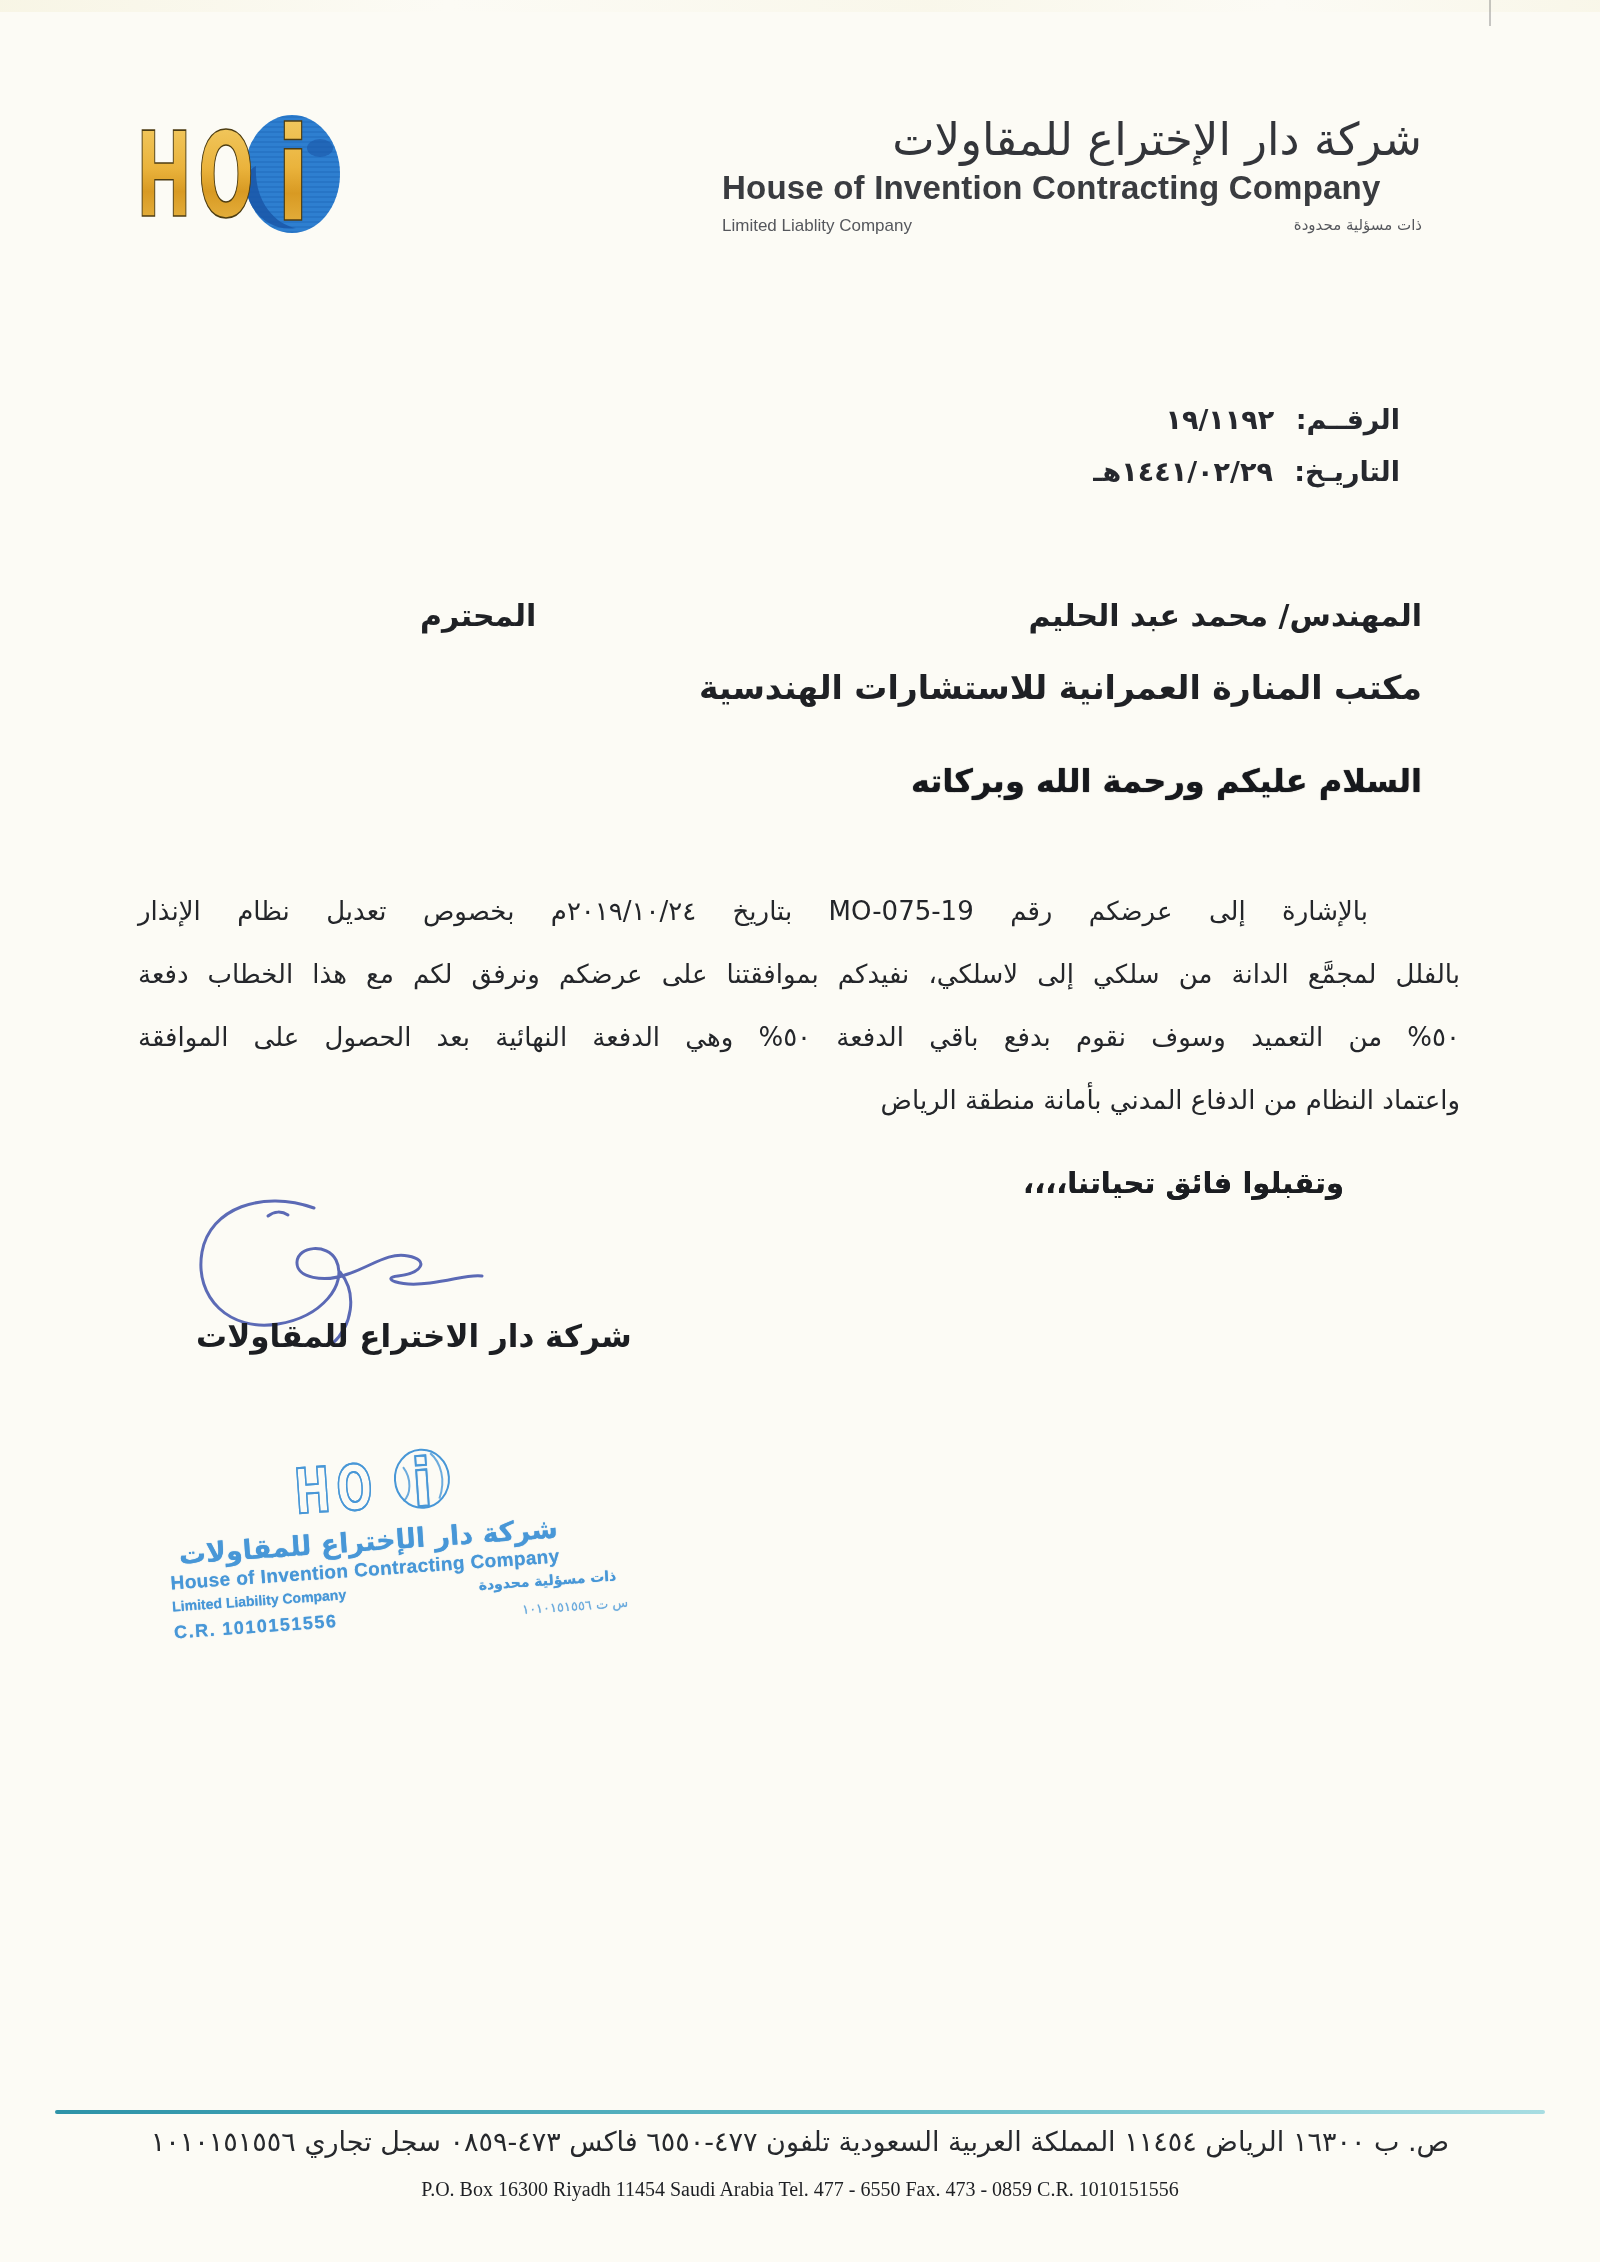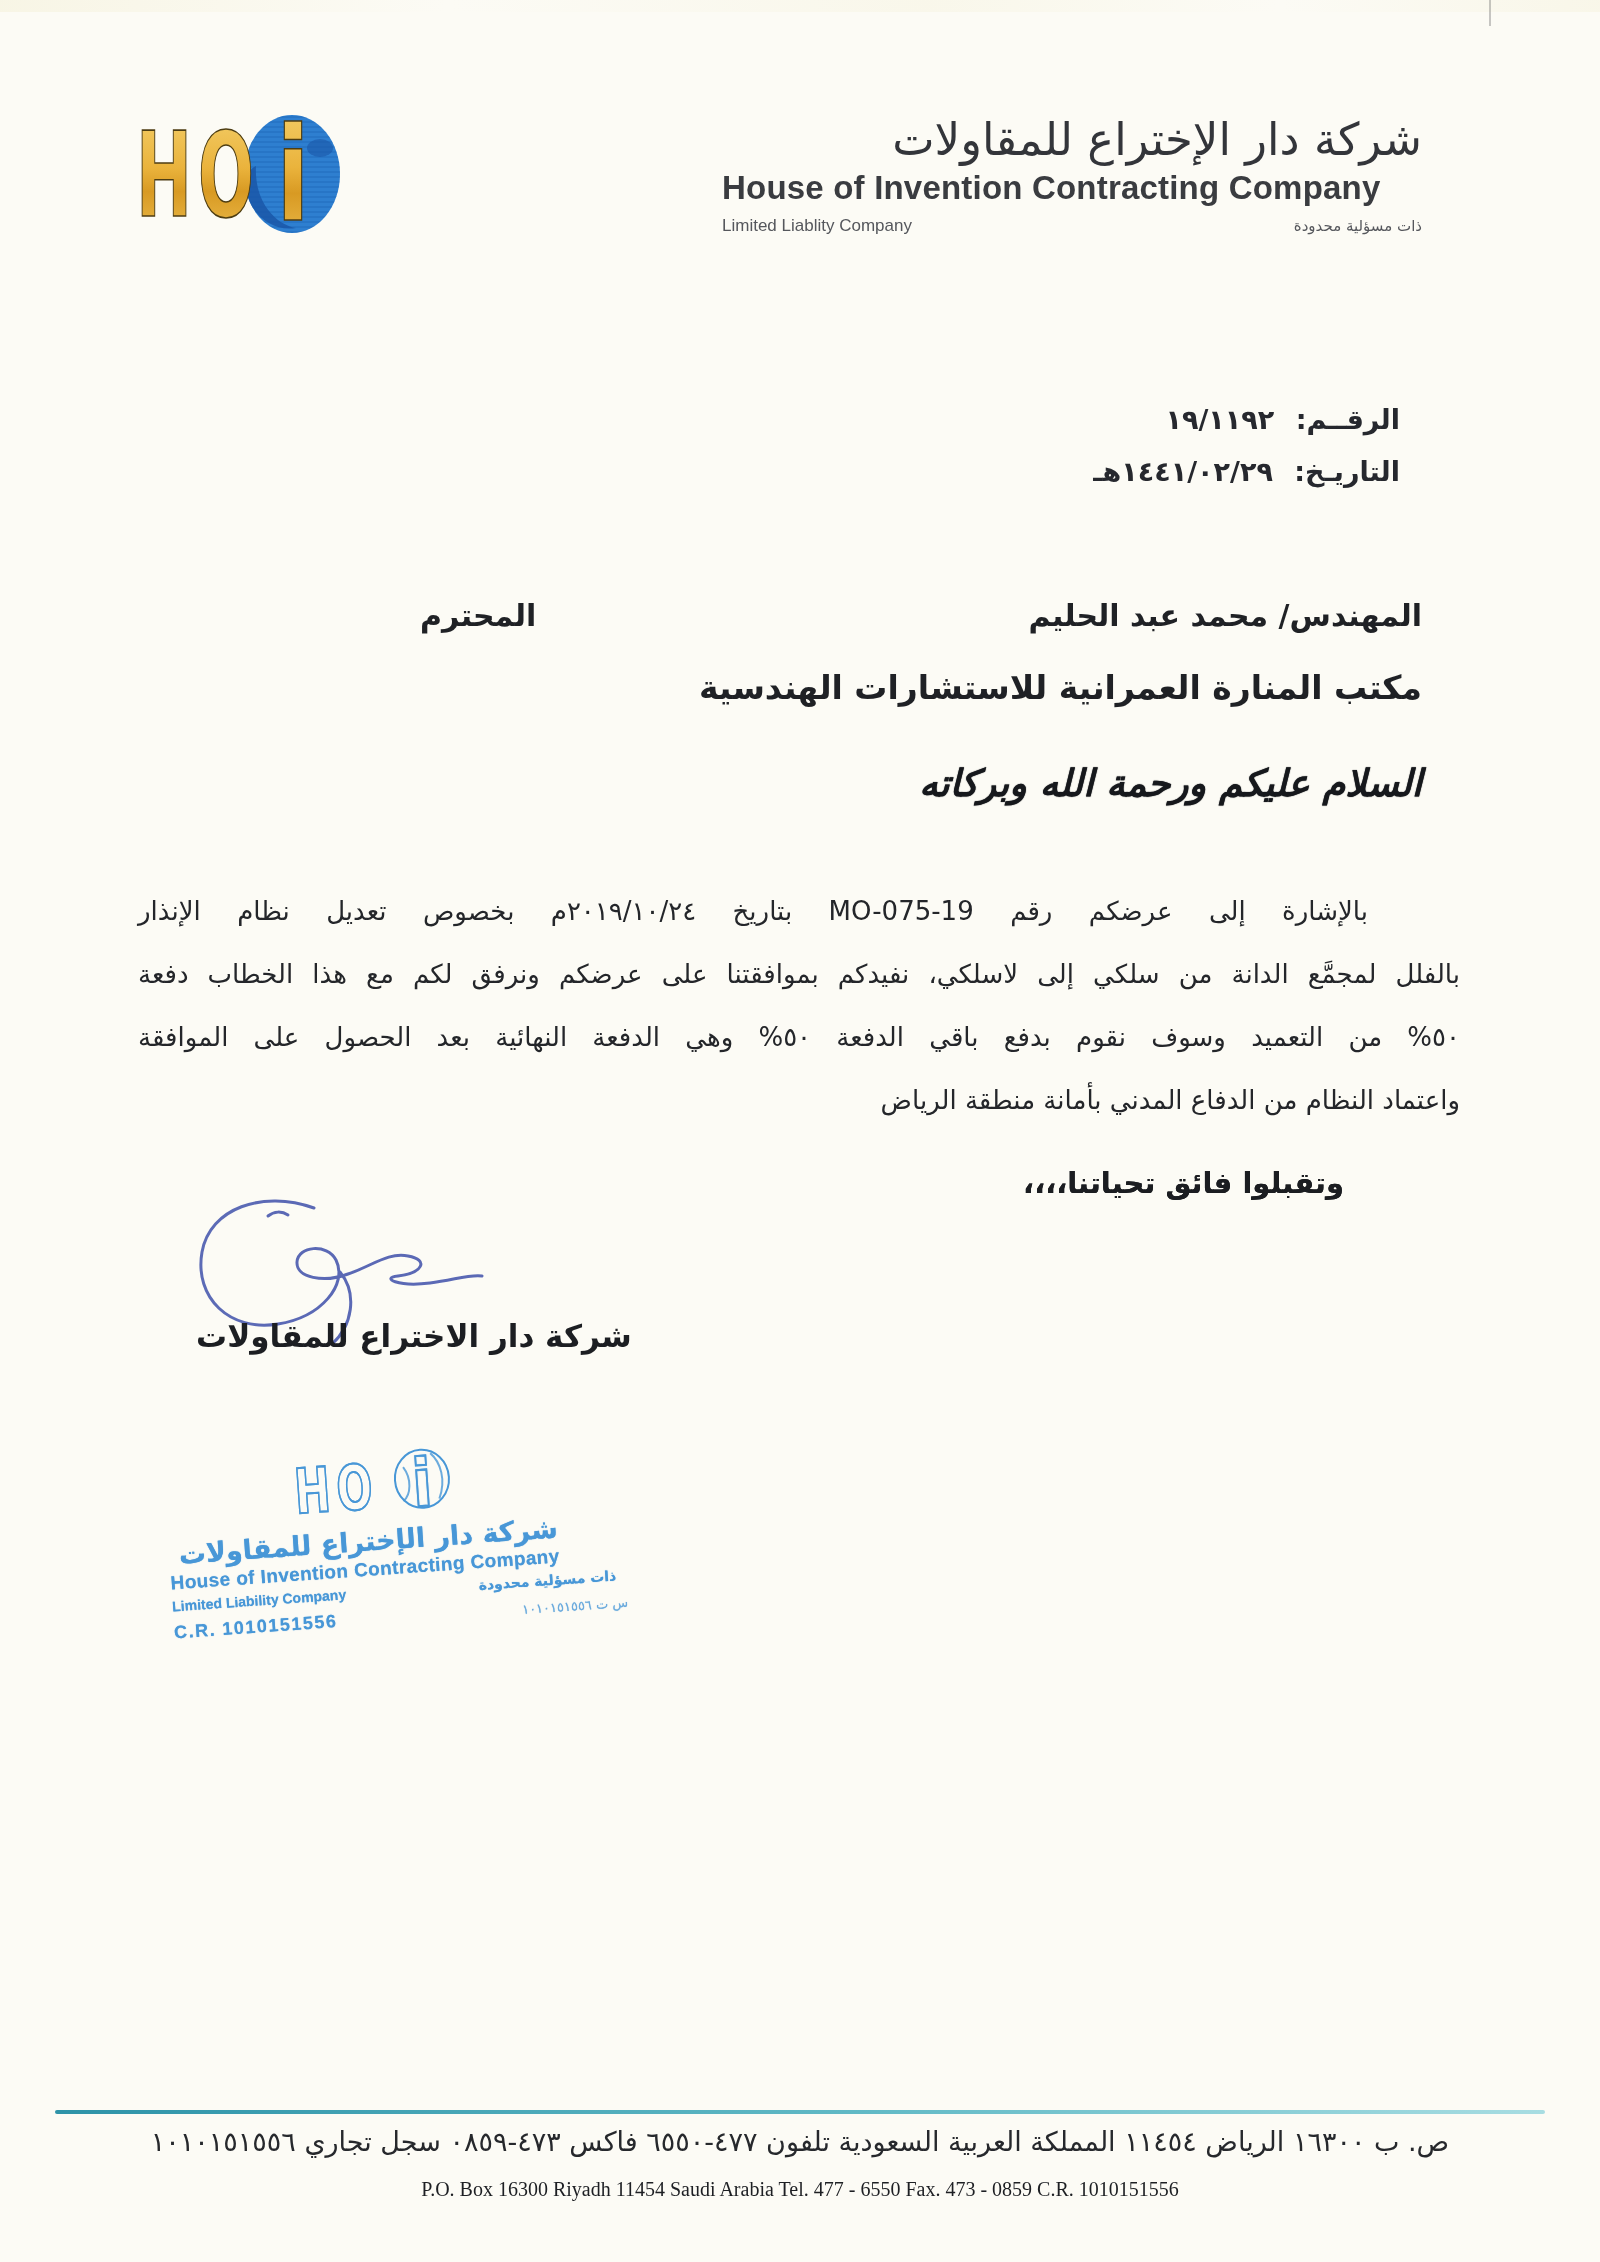--- a/index.html
+++ b/index.html
@@ -12,37 +12,37 @@
   .top-tint{position:absolute;top:0;left:0;right:0;height:12px;opacity:.5;
     background:linear-gradient(90deg,rgba(233,225,175,.45),rgba(252,251,245,0) 28%,rgba(233,225,175,.3) 58%,rgba(252,251,245,0) 80%,rgba(233,225,175,.35));}
   .vline-artifact{position:absolute;left:1489px;top:0;width:2px;height:26px;background:rgba(110,110,110,.38);}
 
   
   .logo-wrap{position:absolute;left:132px;top:110px;}
   .head-text{position:absolute;right:178px;top:114px;width:700px;}
   .t-ar{font-size:45px;color:#33353a;text-align:right;direction:rtl;line-height:1.15;}
   .t-en{font-size:33px;font-weight:bold;color:#3a3c40;margin-top:3px;text-align:left;
         font-family:"Liberation Sans","DejaVu Sans",sans-serif;letter-spacing:.2px;}
-  .t-sub{display:flex;justify-content:space-between;margin-top:9px;color:#55575c;align-items:center;}
+  .t-sub{display:flex;justify-content:space-between;margin-top:9px;color:#55575c;align-items:flex-start;}
   .t-sub-en{font-size:17px;font-family:"Liberation Sans","DejaVu Sans",sans-serif;}
   .t-sub-ar{font-size:15px;direction:rtl;}
 
   
   .ref{position:absolute;right:200px;top:394px;}
   .ref-row{direction:rtl;text-align:right;font-weight:bold;font-size:27px;color:#26282e;line-height:52px;}
   .ref-value{margin-right:12px;}
 
   
   .addr-row{position:absolute;left:420px;right:178px;top:598px;direction:rtl;
     display:flex;justify-content:space-between;font-weight:bold;font-size:30px;color:#1f2125;}
   .addr-org{position:absolute;right:178px;top:668px;direction:rtl;font-weight:bold;font-size:33px;color:#1f2125;}
 
   
-  .greeting{position:absolute;right:178px;top:762px;direction:rtl;font-weight:bold;font-size:37px;
-    color:#16181c;letter-spacing:.5px;text-shadow:0 0 1px currentColor;font-style:italic;}
+  .greeting{position:absolute;right:178px;top:762px;direction:rtl;font-weight:bold;font-size:32px;
+    color:#16181c;letter-spacing:.5px;text-shadow:0 0 1px currentColor;}
   .closing{position:absolute;right:256px;top:1166px;direction:rtl;font-weight:bold;font-size:29px;
     color:#1b1d21;text-shadow:0 0 .6px currentColor;}
 
   
   .body{position:absolute;left:138px;width:1322px;top:880px;direction:rtl;font-size:26px;color:#24262a;}
   .body-line{line-height:63px;text-align:justify;text-align-last:justify;}
   .body-line.first{padding-right:92px;}
   .body-line.last{text-align-last:right;}
 
   

